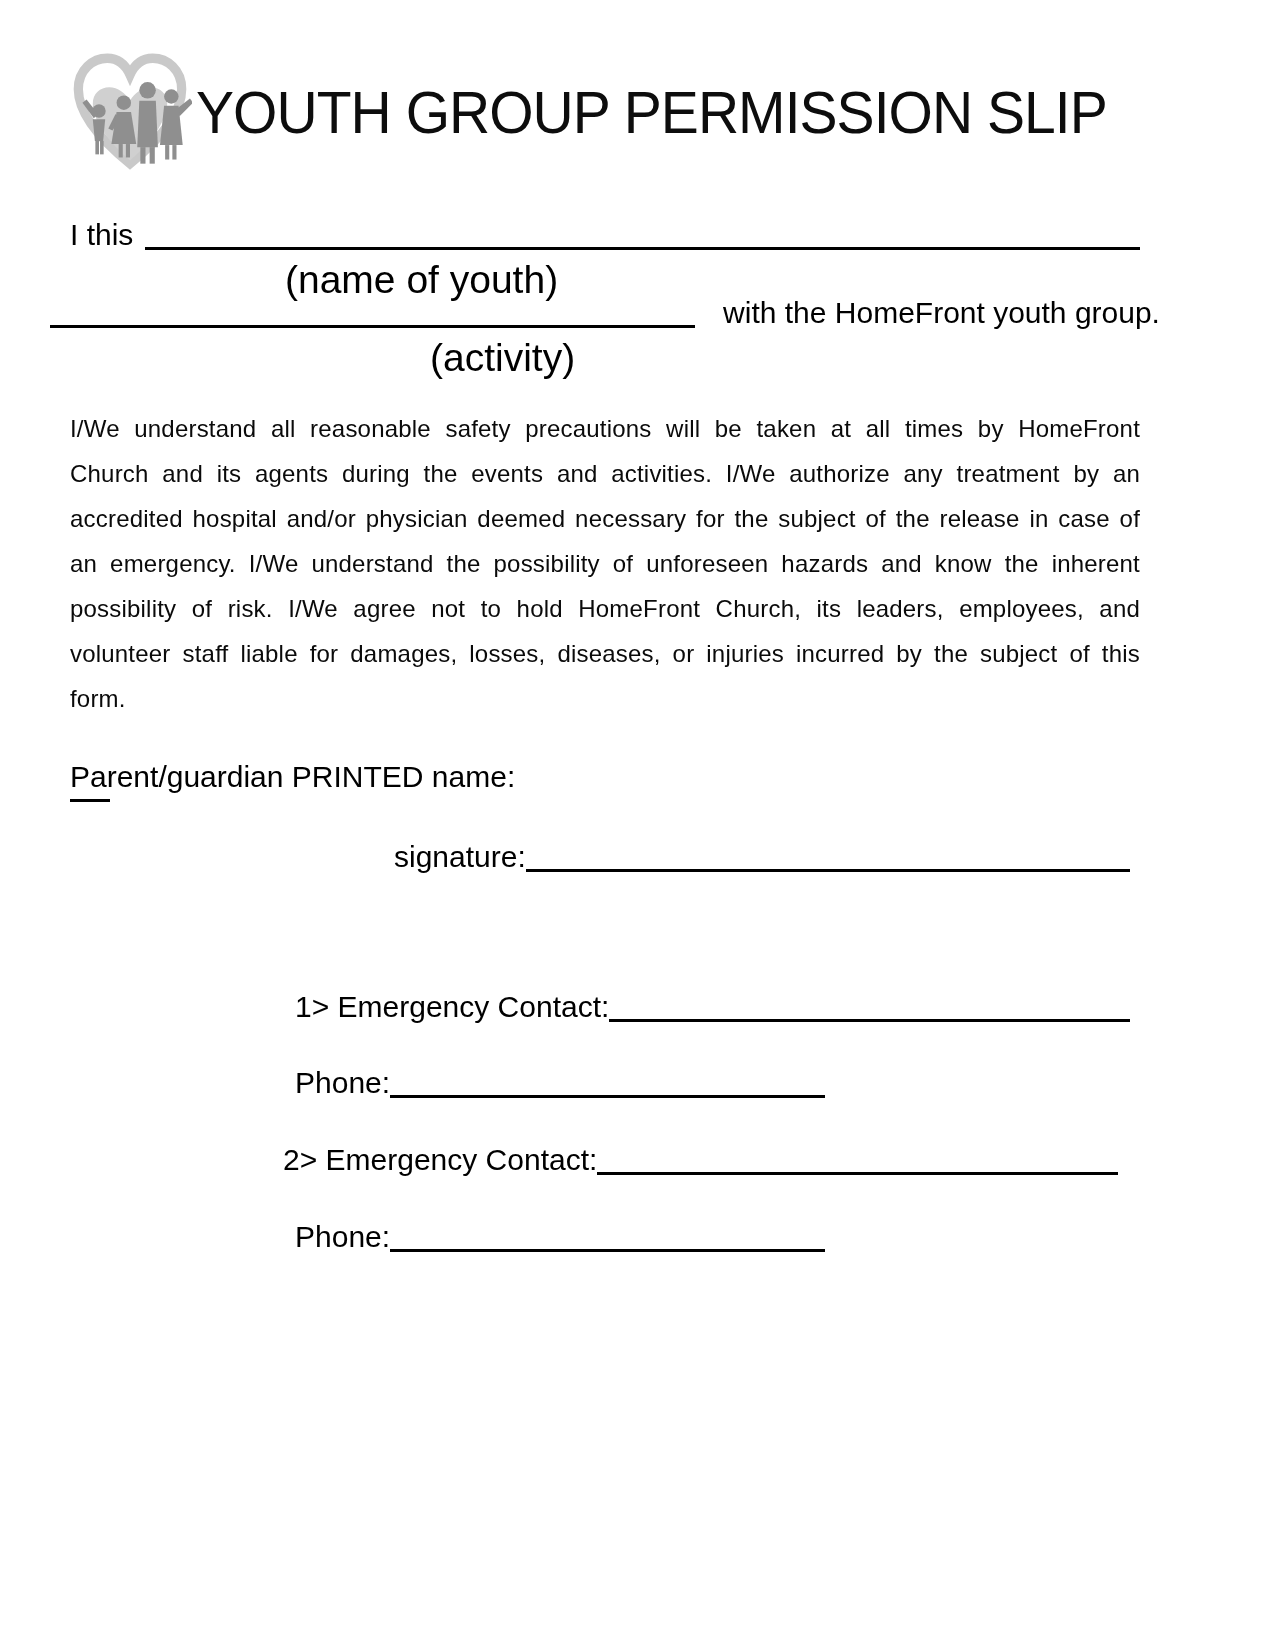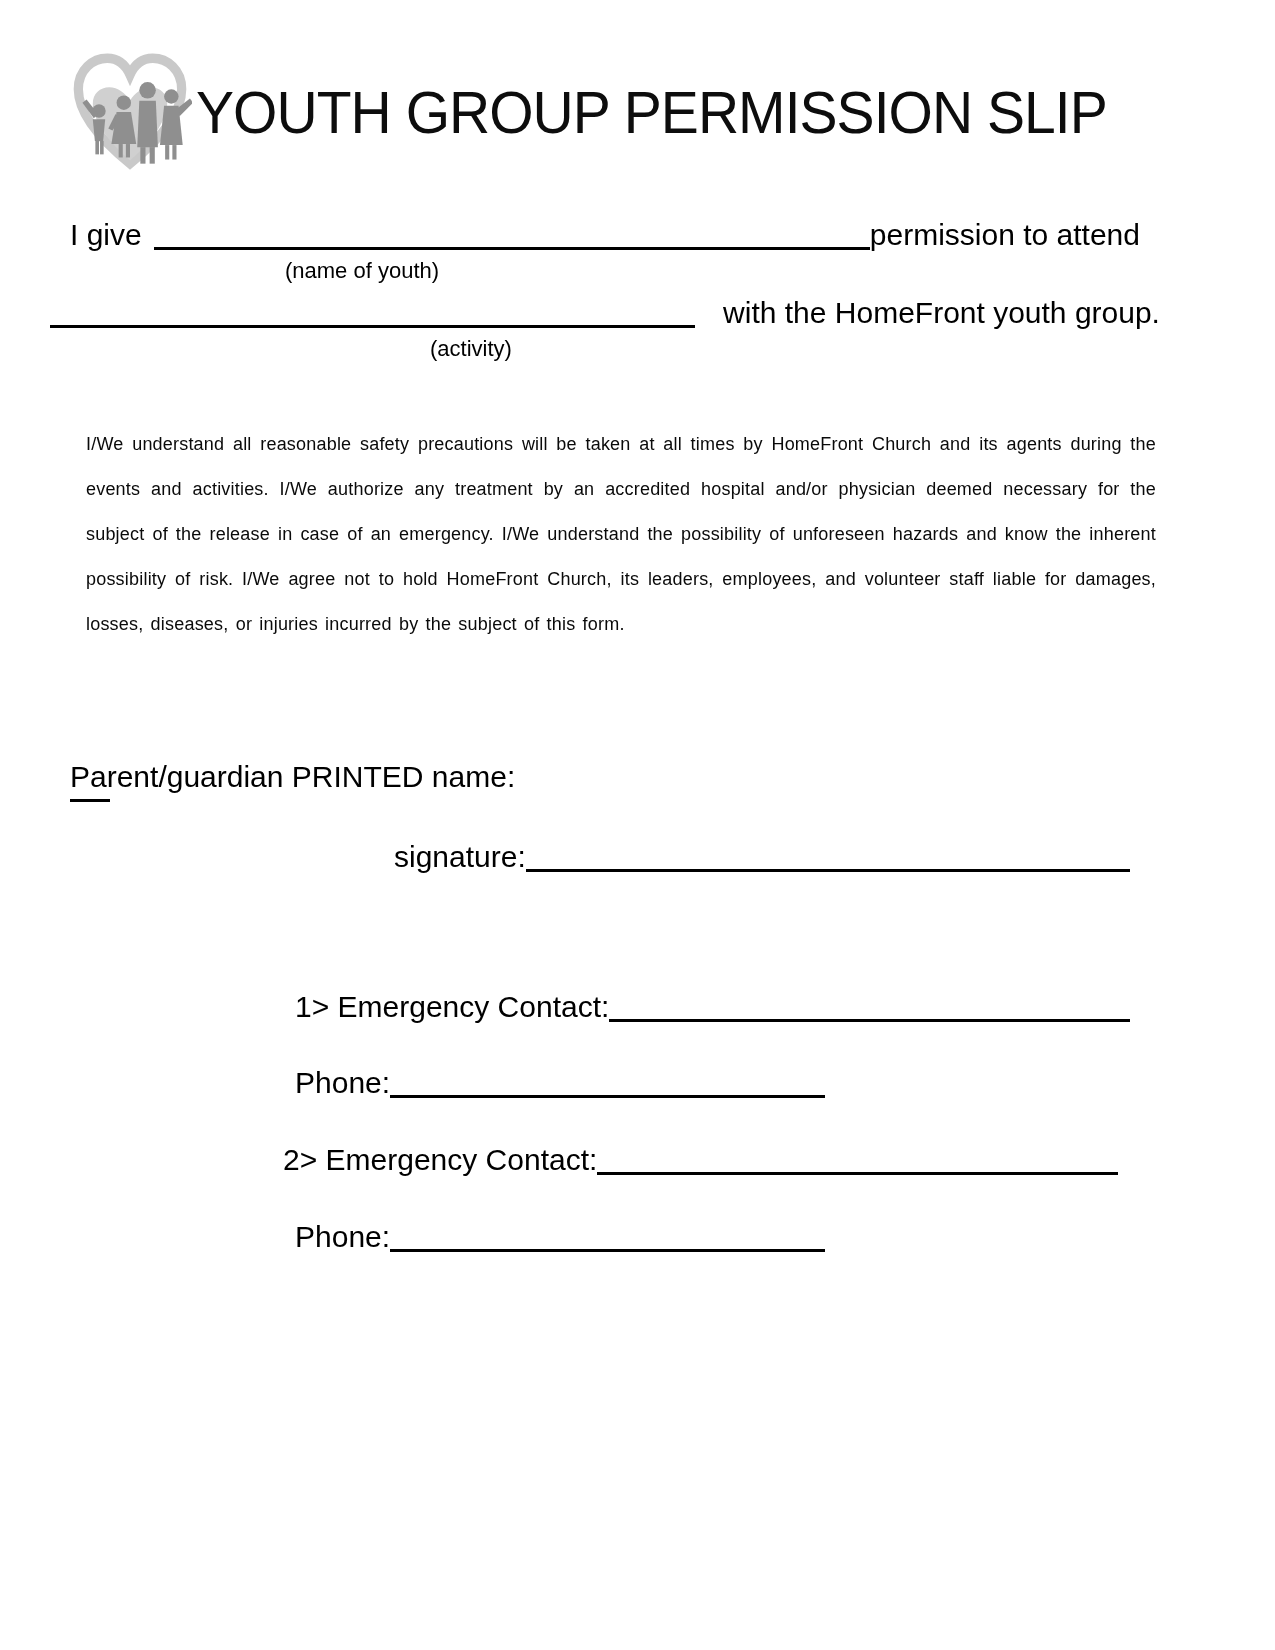--- a/index.html
+++ b/index.html
@@ -52,31 +52,31 @@
     position: relative;
     top: 5px;
     min-width: 40px;
   }
   .blank.fixed { flex: 0 0 auto; }
   .gap-l { margin-left: 12px; }
   .gap-r { margin-right: 28px; }
 
   .caption {
     position: absolute;
-    font-size: 22px;
+    font-size: 39px;
     white-space: nowrap;
   }
 
   .release {
     position: absolute;
     top: 406px;
     left: 70px;
     width: 1070px;
-    margin: 16px;
-    font-size: 18px;
+    margin: 0;
+    font-size: 24px;
     line-height: 45px;
     text-align: justify;
     word-spacing: 2px;
     letter-spacing: 0.2px;
     color: #0a0a0a;
   }
 </style>
 </head>
 <body>
 
@@ -109,23 +109,22 @@
         <path d="M105,57 L118,47 L121,51 L108,64 Z"></path>
         <path d="M93,54 L107,54 L111,92 L89,92 Z"></path>
         <rect x="94" y="92" width="4" height="14"></rect>
         <rect x="101" y="92" width="4" height="14"></rect>
       </g>
     </svg>
     <h1 class="title">YOUTH GROUP PERMISSION SLIP</h1>
   </div>
 
   <div class="row" style="top:218px;">
-    <span class="lbl">I give</span>
+    <span class="lbl">I this</span>
     <span class="blank gap-l"></span>
-    <span class="lbl">permission to attend</span>
   </div>
   <div class="caption" style="top:258px; left:285px;">(name of youth)</div>
 
   <div class="row" style="top:296px;justify-content:center;">
     <span class="blank fixed gap-r" style="width:645px;"></span>
     <span class="lbl">with the HomeFront youth group.</span>
   </div>
   <div class="caption" style="top:336px; left:430px;">(activity)</div>
 
   <p class="release">I/We understand all reasonable safety precautions will be taken at all times by HomeFront Church and its agents during the events and activities. I/We authorize any treatment by an accredited hospital and/or physician deemed necessary for the subject of the release in case of an emergency. I/We understand the possibility of unforeseen hazards and know the inherent possibility of risk. I/We agree not to hold HomeFront Church, its leaders, employees, and volunteer staff liable for damages, losses, diseases, or injuries incurred by the subject of this form.</p>

